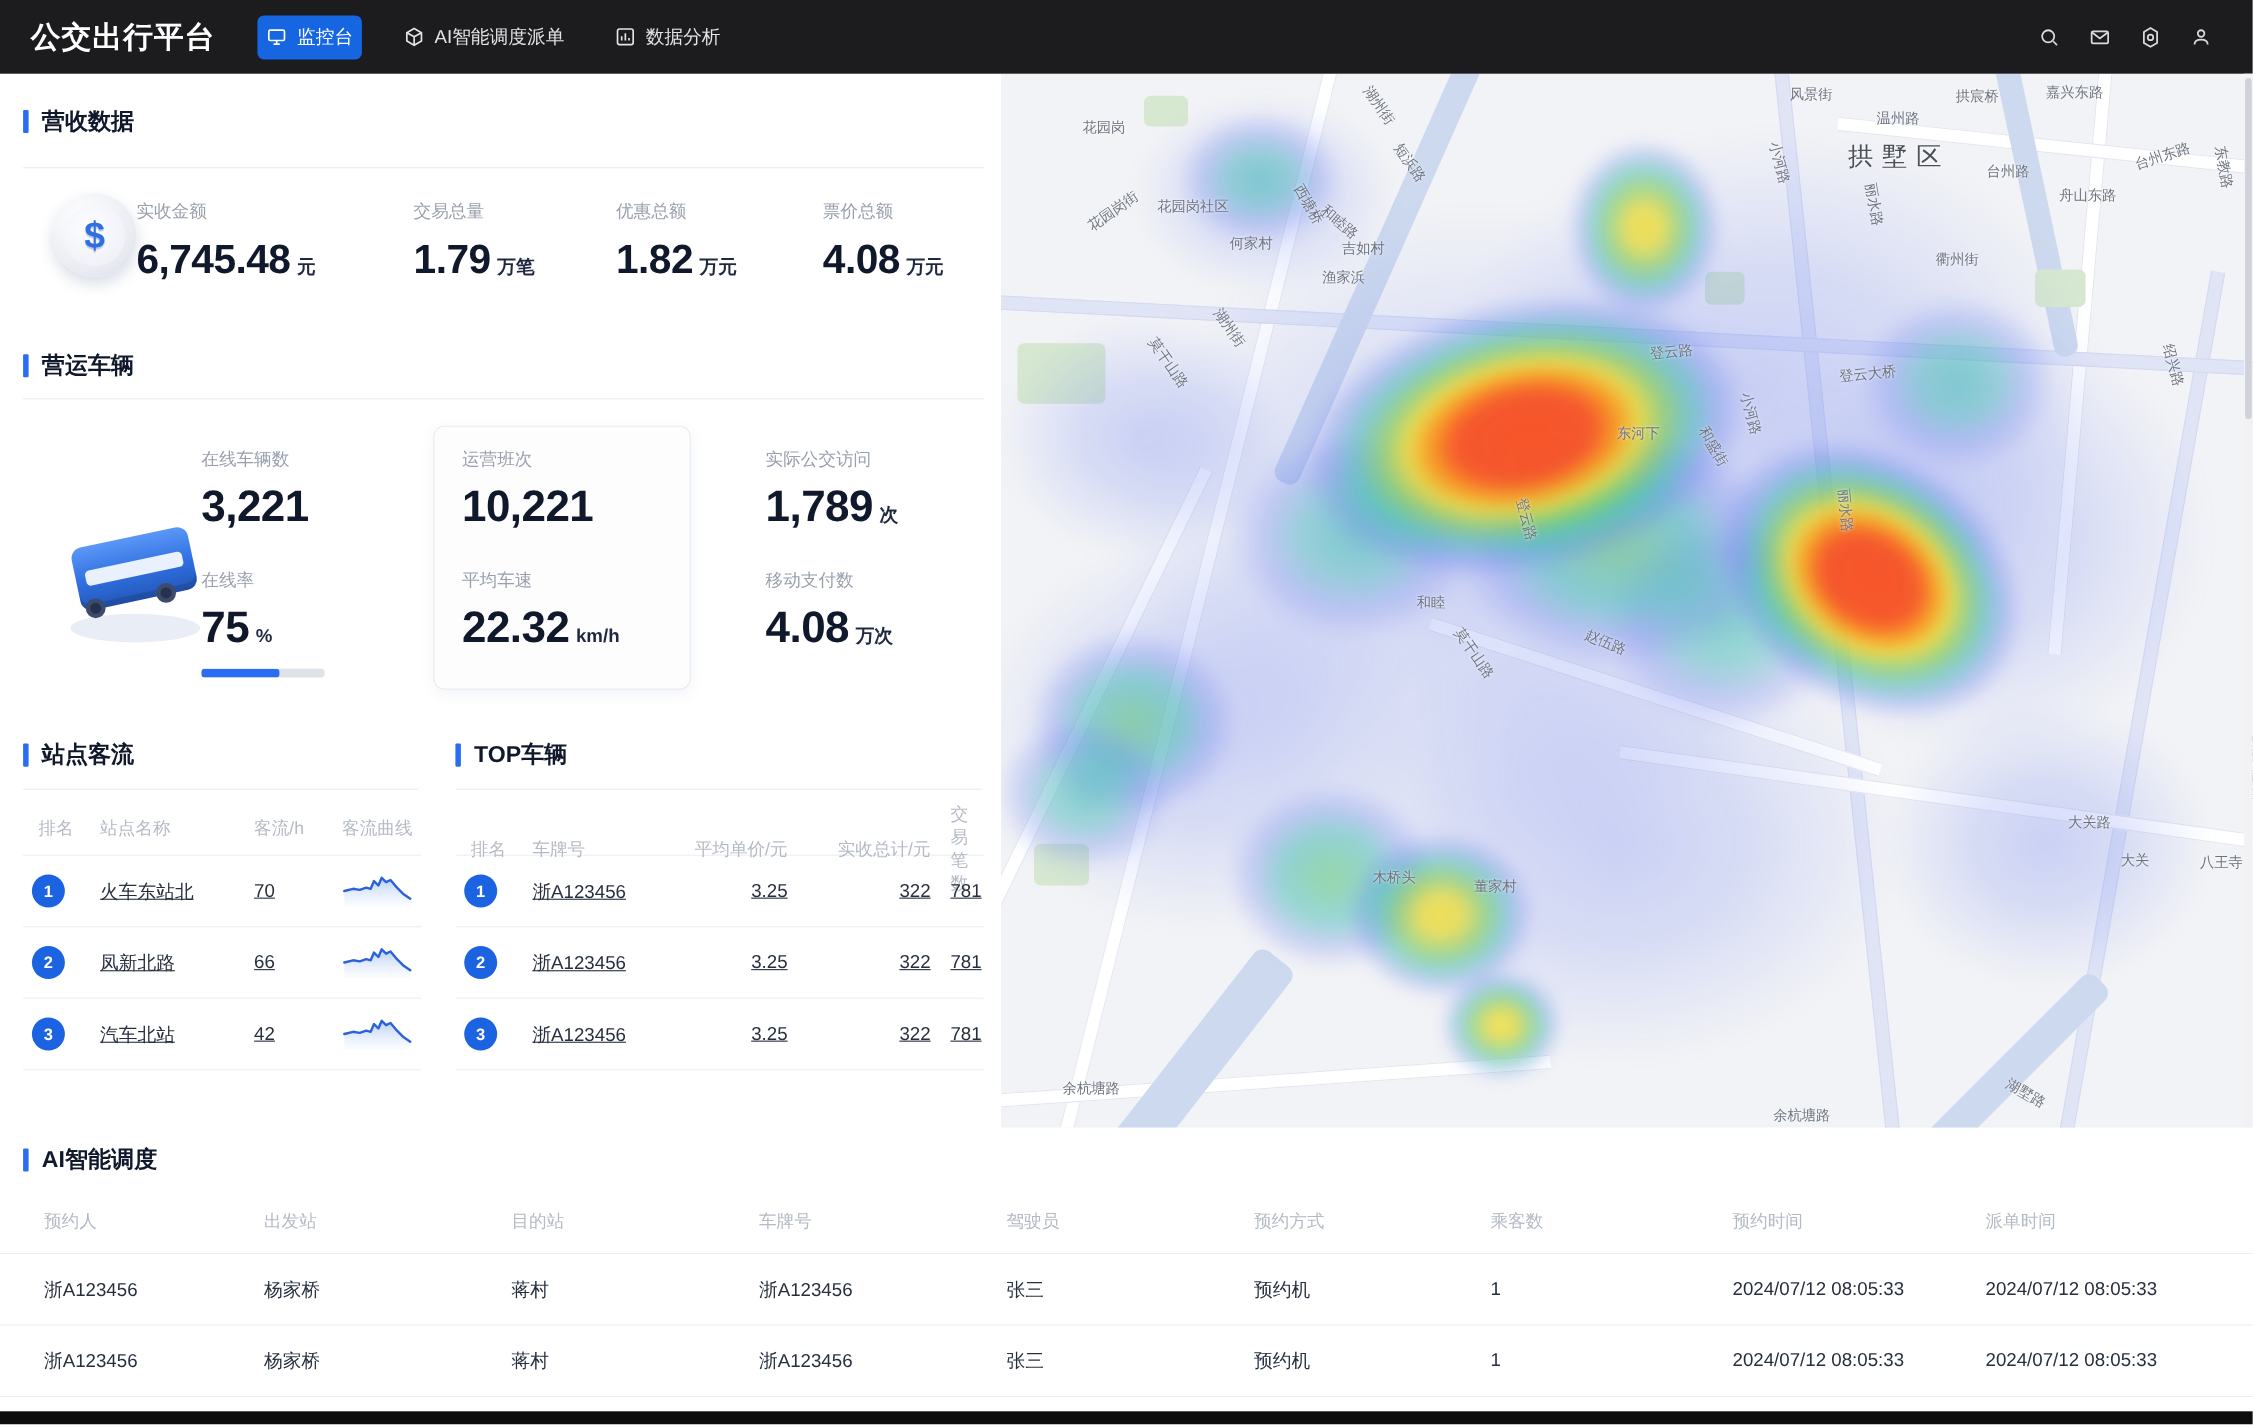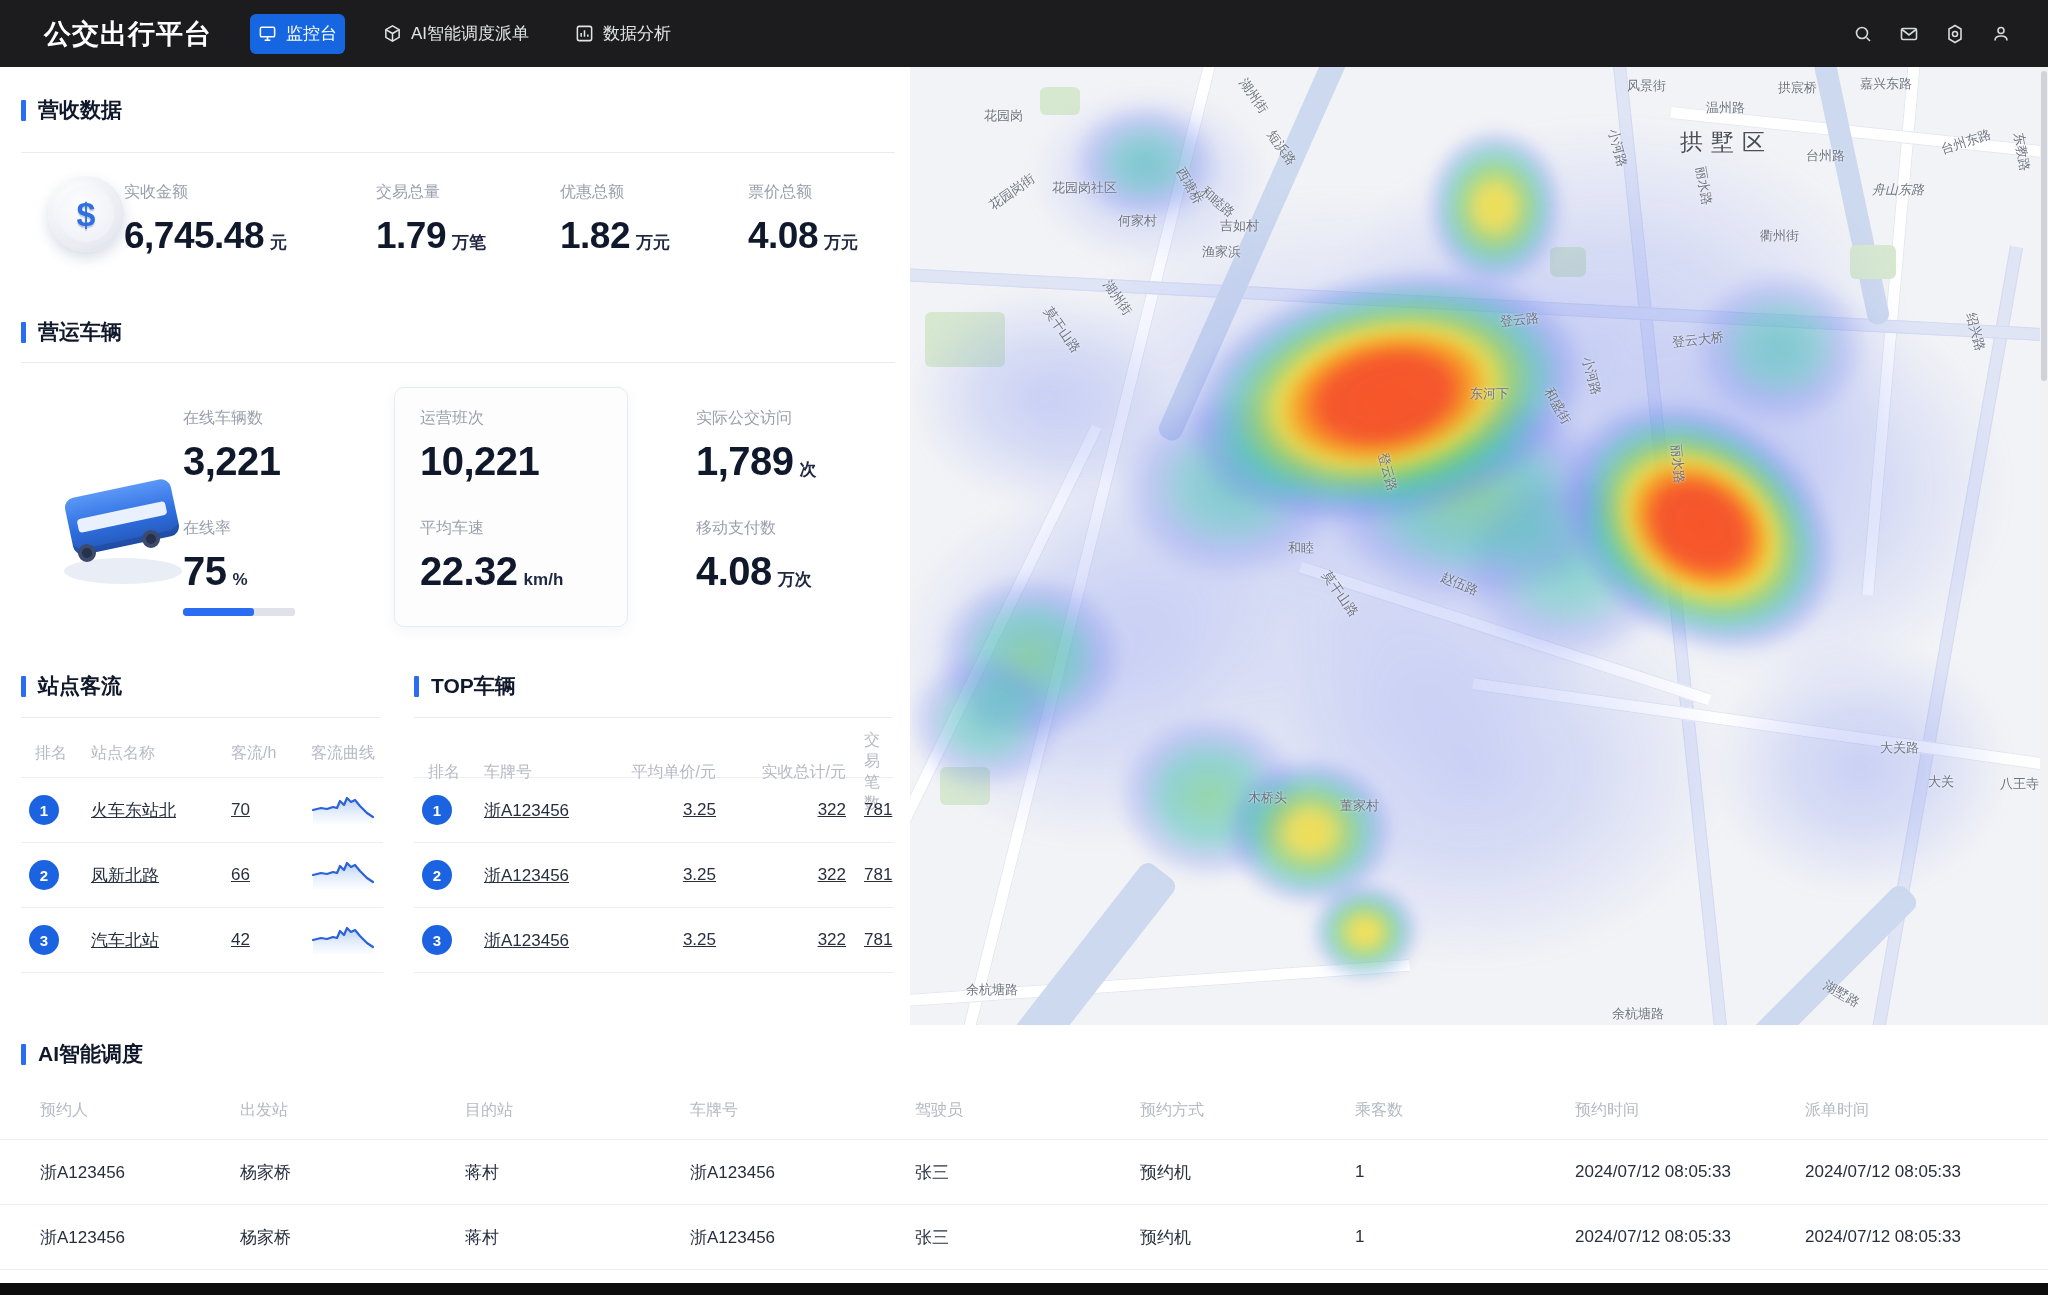--- a/index.html
+++ b/index.html
@@ -1,21 +1,21 @@
 <!DOCTYPE html>
 <html><head>
 <meta charset="utf-8">
 <style>
   * { margin:0; padding:0; box-sizing:border-box; }
   html,body { width:2048px; height:1295px; }
   body { font-family:"Liberation Sans","DejaVu Sans",sans-serif; background:#ffffff; position:relative; overflow:hidden; color:#131c2e; }
 
   
   .topbar { position:absolute; left:0; top:0; width:2048px; height:67px; background:#1c1c1e; display:flex; align-items:center; z-index:50; }
-  .brand { color:#ffffff; font-size:27px; font-weight:800; margin-left:44px; letter-spacing:1px; }
+  .brand { color:#ffffff; font-size:27px; font-weight:800; margin-left:28px; letter-spacing:1px; }
   .tabs { display:flex; align-items:center; margin-left:38px; gap:30px; }
   .tab { display:flex; align-items:center; gap:9px; color:#e3e4e8; font-size:17px; height:40px; padding:0 8px; border-radius:6px; cursor:pointer; }
   .tab.active { background:#1566e0; color:#fff; }
   .tab svg { display:block; }
   .topbar-icons { position:absolute; right:36px; top:0; height:67px; display:flex; align-items:center; gap:24px; }
   .tico { width:22px; height:22px; color:#d8d9dd; display:flex; align-items:center; justify-content:center; cursor:pointer; }
 
   
   .sec-head { position:absolute; display:flex; align-items:center; gap:12px; }
   .sec-bar { width:5px; height:21px; background:#2a6cf2; border-radius:1px; }
@@ -368,21 +368,21 @@
       <div class="heat-hot" style="left: 640px; top: 345px; width: 300px; height: 230px; transform: rotate(35deg);"></div>
     </div>
 
   <div>
       <div class="mlabel mlabel-big" style="left: 770px; top: 60px;">拱墅区</div>
       <div class="mlabel" style="left: 717px; top: 10px;">风景街</div>
       <div class="mlabel" style="left: 868px; top: 12px;">拱宸桥</div>
       <div class="mlabel" style="left: 950px; top: 8px;">嘉兴东路</div>
       <div class="mlabel" style="left: 796px; top: 32px;">温州路</div>
       <div class="mlabel" style="left: 896px; top: 80px;">台州路</div>
-      <div class="mlabel" style="left: 962px; top: 114px; font-style: italic;">舟山东路</div>
+      <div class="mlabel" style="left: 962px; top: 102px;">舟山东路</div>
       <div class="mlabel" style="left: 688px; top: 72px; transform: rotate(75deg);">小河路</div>
       <div class="mlabel" style="left: 774px; top: 110px; transform: rotate(80deg);">丽水路</div>
       <div class="mlabel" style="left: 850px; top: 160px;">衢州街</div>
       <div class="mlabel" style="left: 1092px; top: 76px; transform: rotate(80deg);">东教路</div>
       <div class="mlabel" style="left: 1030px; top: 66px; transform: rotate(-18deg);">台州东路</div>
       <div class="mlabel" style="left: 74px; top: 40px;">花园岗</div>
       <div class="mlabel" style="left: 76px; top: 116px; transform: rotate(-35deg);">花园岗街</div>
       <div class="mlabel" style="left: 142px; top: 112px;">花园岗社区</div>
       <div class="mlabel" style="left: 208px; top: 145px;">何家村</div>
       <div class="mlabel" style="left: 260px; top: 110px; transform: rotate(60deg);">西塘桥</div>

